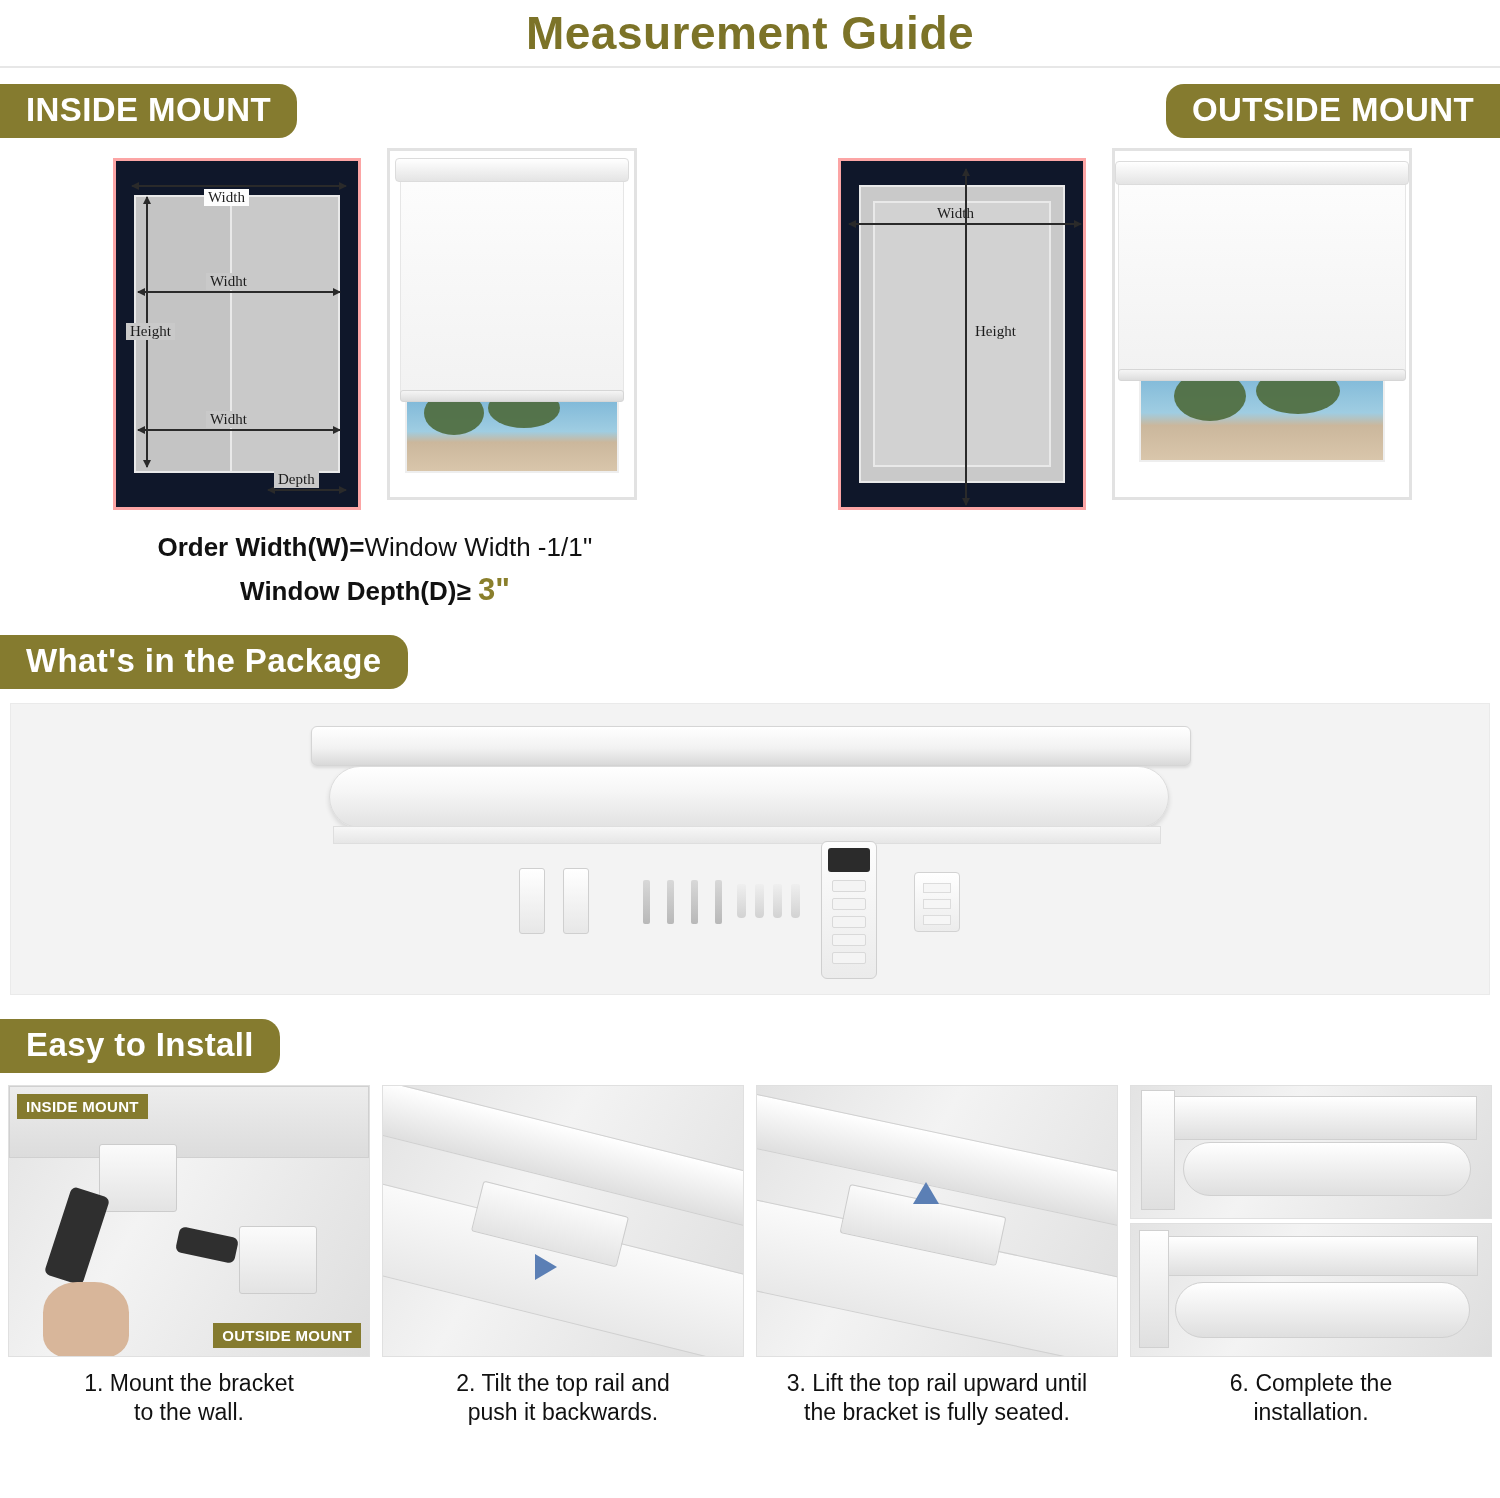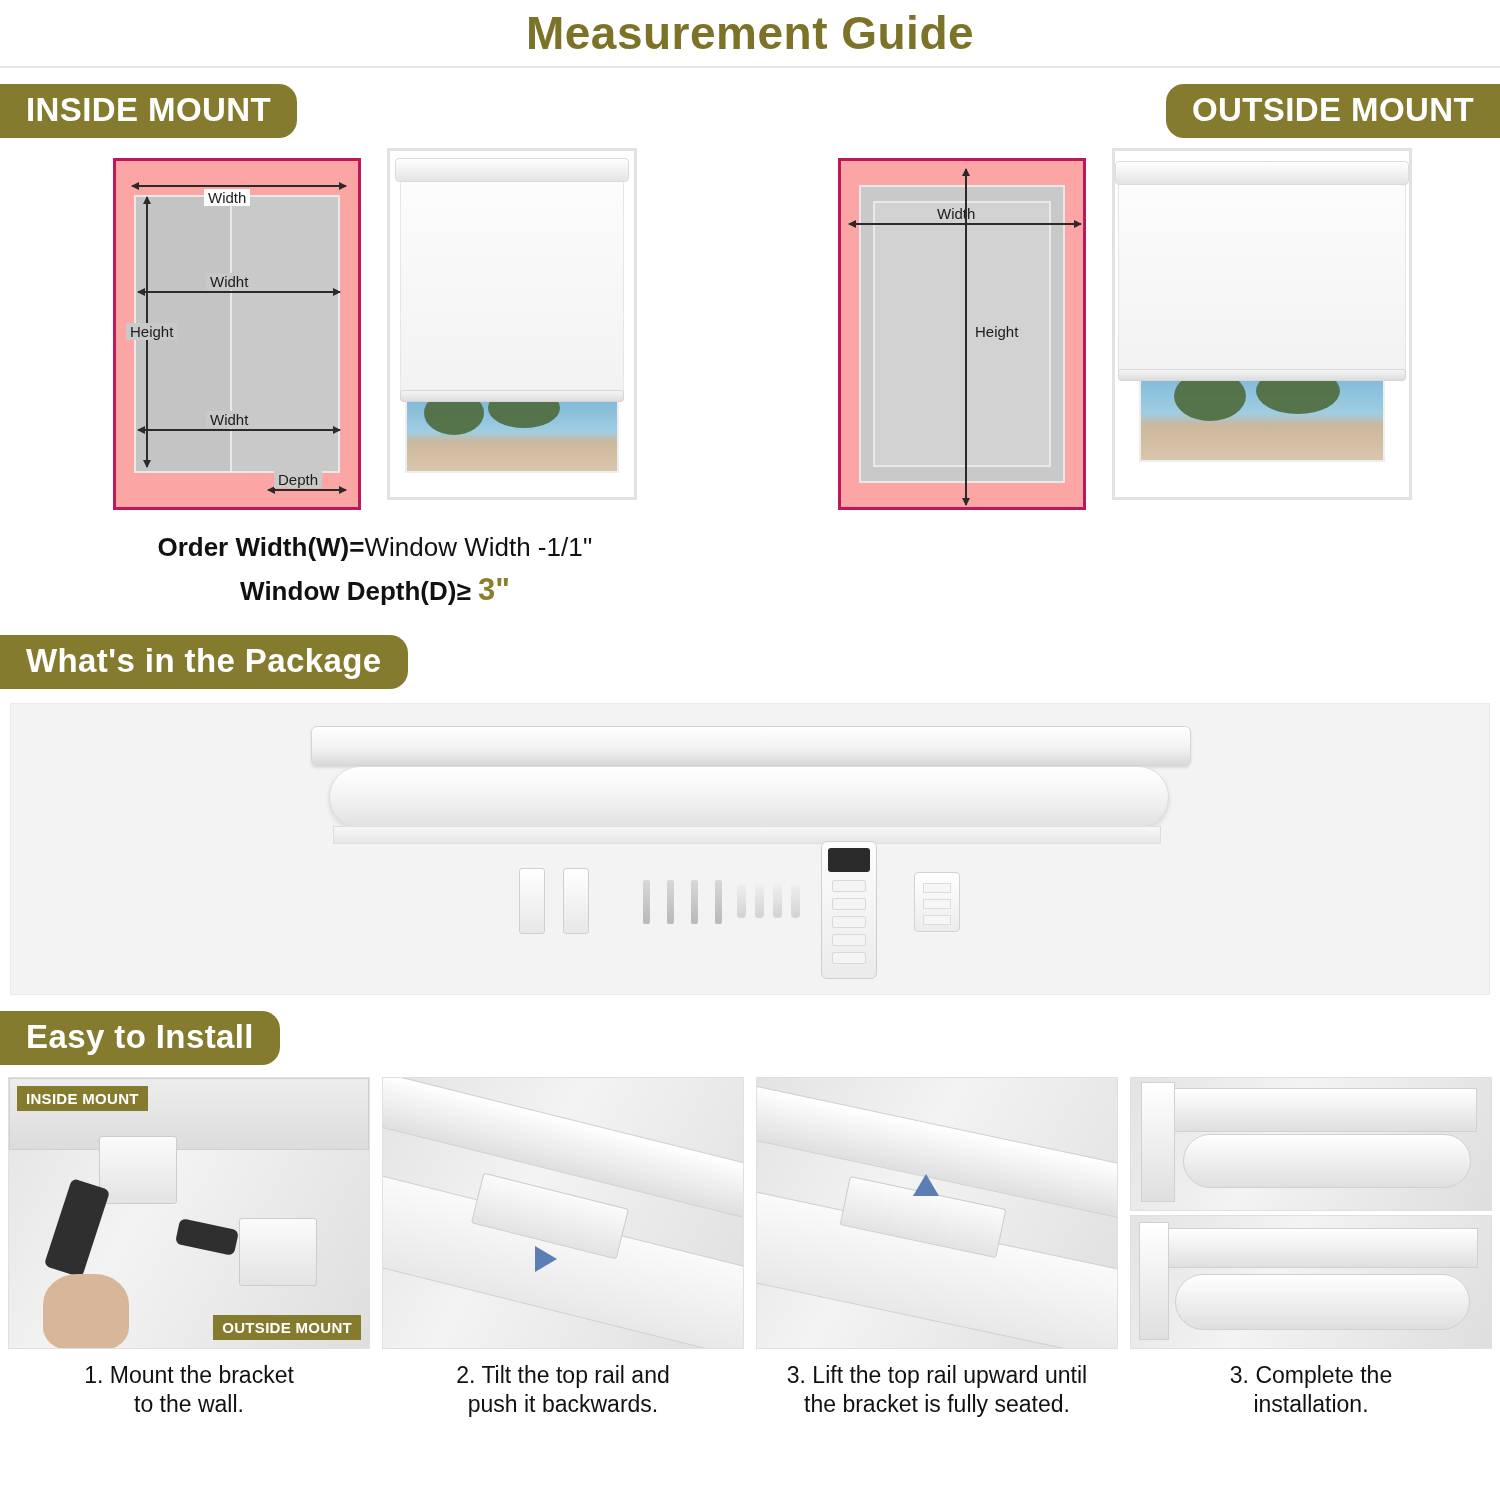--- a/index.html
+++ b/index.html
@@ -64,23 +64,24 @@
 
   .imgs-row {
     display: flex;
     justify-content: center;
     gap: 26px;
     align-items: flex-start;
   }
 
   
   .win-frame {
-    background: #fca5a5;
-    border: 3px solid #be185d;
+    background: #0f172a;
+    border: 3px solid #fca5a5;
     position: relative;
+    font-family: Liberation Serif, serif;
   }
   .win-inner {
     position: absolute;
     background: #c9c9c9;
     border: 2px solid #e9e9e9;
   }
 
   .dim-label {
     position: absolute;
     font-size: 15px;
@@ -282,21 +283,21 @@
   }
   .wallplate .wp-btn {
     position: absolute;
     left: 8px; right: 8px;
     height: 10px;
     background: #f6f6f6;
     border: 1px solid #dcdcdc;
   }
 
   
-  .install-head { margin-top: 16px; height: 56px; }
+  .install-head { margin-top: 24px; height: 56px; }
   .steps {
     display: flex;
     gap: 12px;
     padding: 10px 8px 0 8px;
   }
   .step { flex: 1; }
   .step-img {
     position: relative;
     height: 272px;
     background: #e9e9e9;
@@ -542,16 +543,16 @@
         <div class="srail" style="left:52px;top:56px;width:80%;height:54px;border-radius:27px;"></div>
         <div class="srail" style="left:10px;top:4px;width:34px;height:120px;"></div>
       </div>
       <div style="position:relative;flex:1;background:#e9e9e9;border:1px solid #e0e0e0;overflow:hidden;">
         <div class="wallbg"></div>
         <div class="srail" style="left:30px;top:12px;width:88%;height:40px;"></div>
         <div class="srail" style="left:44px;top:58px;width:82%;height:56px;border-radius:28px;"></div>
         <div class="srail" style="left:8px;top:6px;width:30px;height:118px;"></div>
       </div>
     </div>
-    <div class="step-cap" style="white-space:pre-line;">3. Complete the
+    <div class="step-cap" style="white-space:pre-line;">6. Complete the
 installation.</div>
   </div>
 </div>
 
 </body></html>

